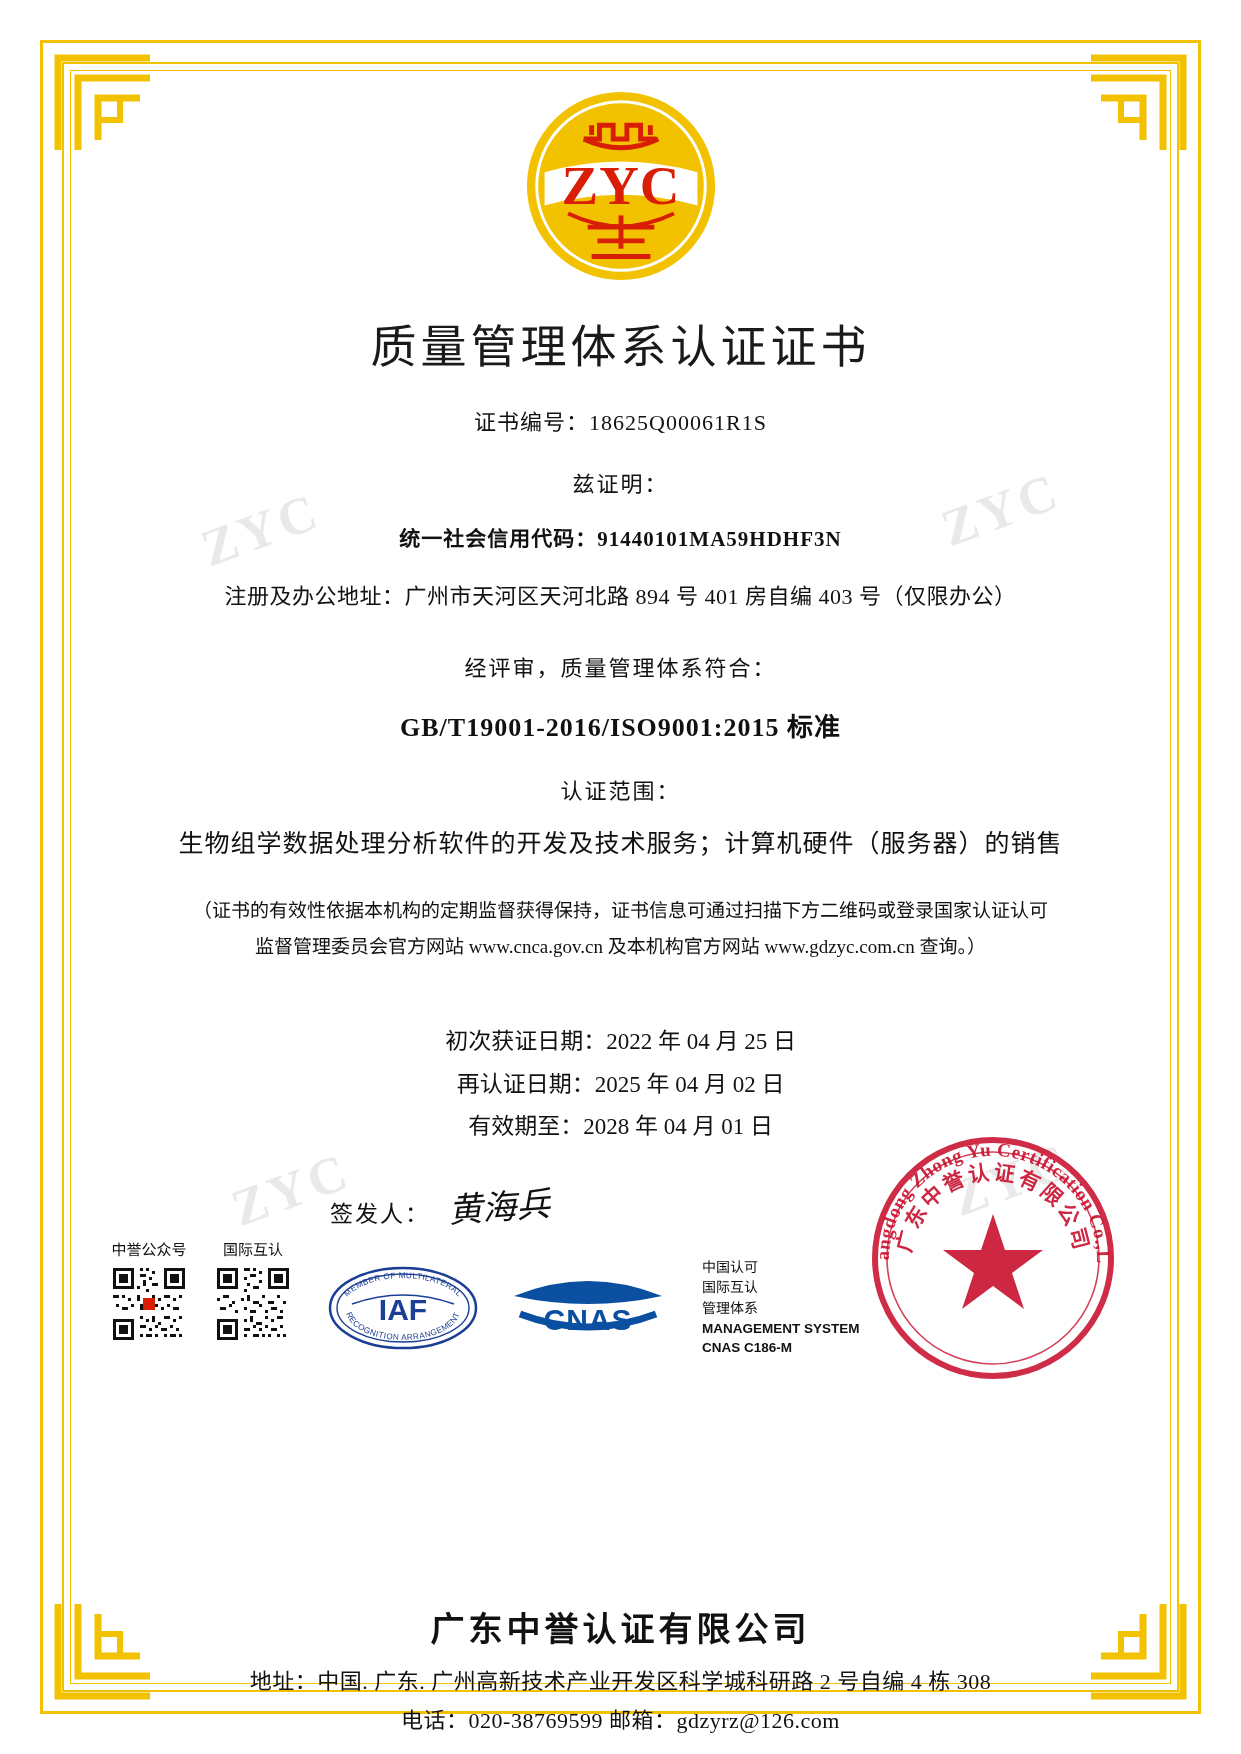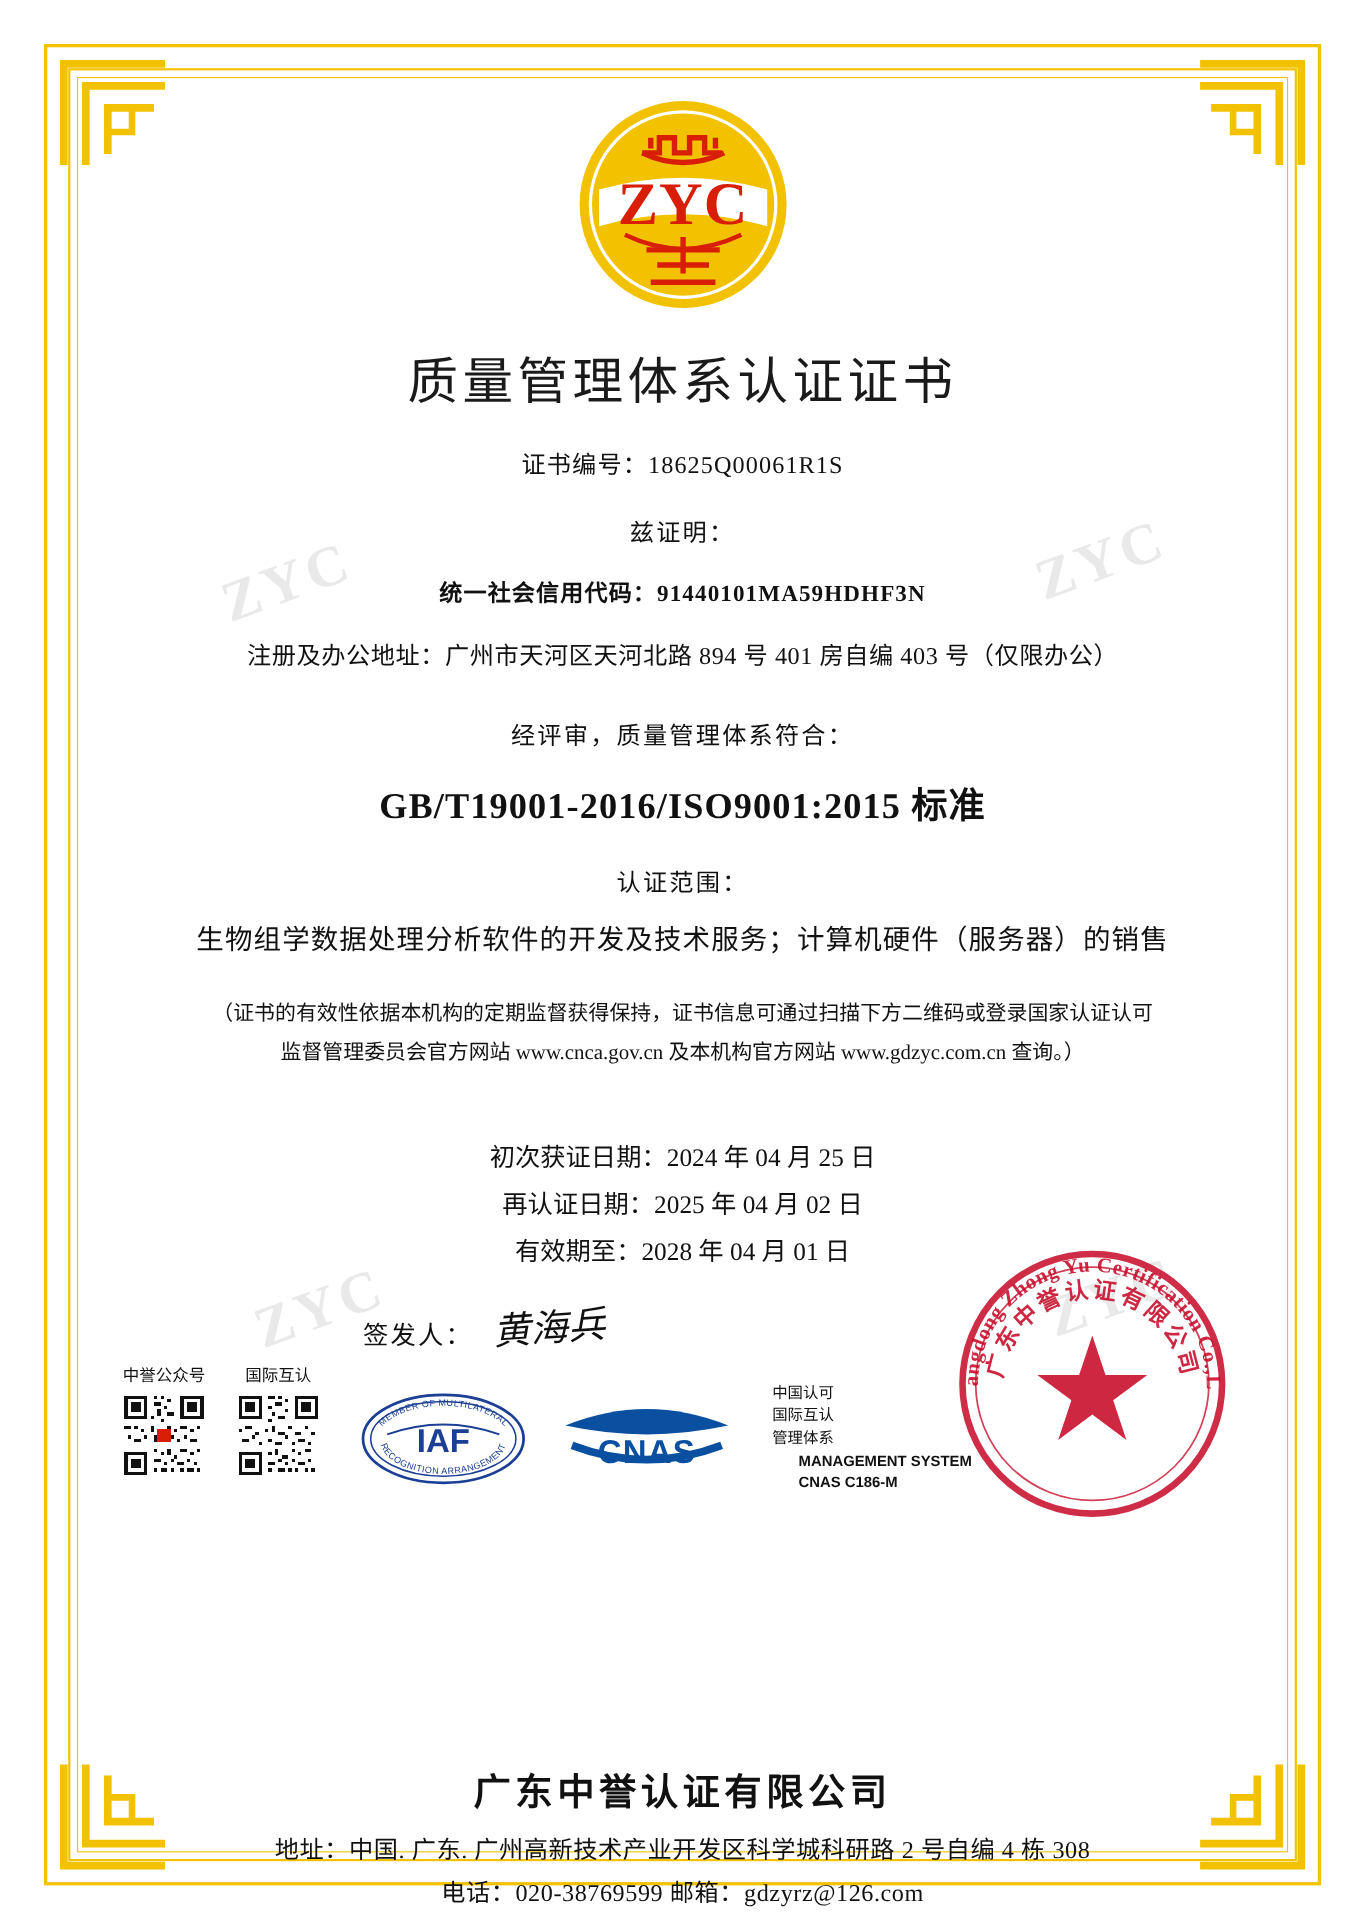--- a/index.html
+++ b/index.html
@@ -95,21 +95,21 @@
   .address{
     text-align:center;font-size:22px;margin-top:26px;letter-spacing:0.5px;
   }
 
   .assessed{
     text-align:center;font-size:22px;margin-top:40px;letter-spacing:2px;
   }
 
   .standard{
     text-align:center;margin-top:24px;
-    font-weight:bold;font-size:33px;letter-spacing:1px;
+    font-weight:bold;font-size:26px;letter-spacing:1px;
   }
 
   .scope-label{
     text-align:center;font-size:22px;margin-top:30px;letter-spacing:2px;
   }
   .scope-text{
     text-align:center;font-size:25px;margin-top:18px;letter-spacing:1px;
   }
 
   .note{
@@ -138,21 +138,21 @@
   .qr-block .qr-cap{font-size:15px;margin-bottom:6px;}
   .qr{
     width:78px;height:78px;background:#fff;
     position:relative;
   }
   .qr svg{display:block;}
 
   
   .accred{position:absolute;left:258px;top:1188px;display:flex;align-items:center;gap:26px;}
   .cnas-text{font-size:14px;line-height:1.45;margin-left:4px;}
-  .cnas-text .b{font-family:"Liberation Sans",sans-serif;font-weight:bold;font-size:13.5px;margin-left:24px;}
+  .cnas-text .b{font-family:"Liberation Sans",sans-serif;font-weight:bold;font-size:13.5px;}
 
   
   .seal{position:absolute;right:48px;top:1058px;width:260px;height:260px;}
 
   
   .footer{
     position:absolute;left:0;right:0;bottom:14px;text-align:center;
   }
   .org-name{
     font-family:"Liberation Sans",sans-serif;
@@ -253,21 +253,21 @@
 
   <div class="scope-label">认证范围：</div>
   <div class="scope-text">生物组学数据处理分析软件的开发及技术服务；计算机硬件（服务器）的销售</div>
 
   <div class="note">
     <div>（证书的有效性依据本机构的定期监督获得保持，证书信息可通过扫描下方二维码或登录国家认证认可</div>
     <div>监督管理委员会官方网站 www.cnca.gov.cn 及本机构官方网站 www.gdzyc.com.cn 查询。）</div>
   </div>
 
   <div class="dates">
-    <div>初次获证日期：2024 年 04 月 25 日</div>
+    <div>初次获证日期：2022 年 04 月 25 日</div>
     <div>再认证日期：2025 年 04 月 02 日</div>
     <div>有效期至：2028 年 04 月 01 日</div>
   </div>
 
   <div class="sig-row">
     <span class="sig-label">签发人：</span>
     <span class="sig-script">黄海兵</span>
   </div>
 
   <div class="qr-area">

